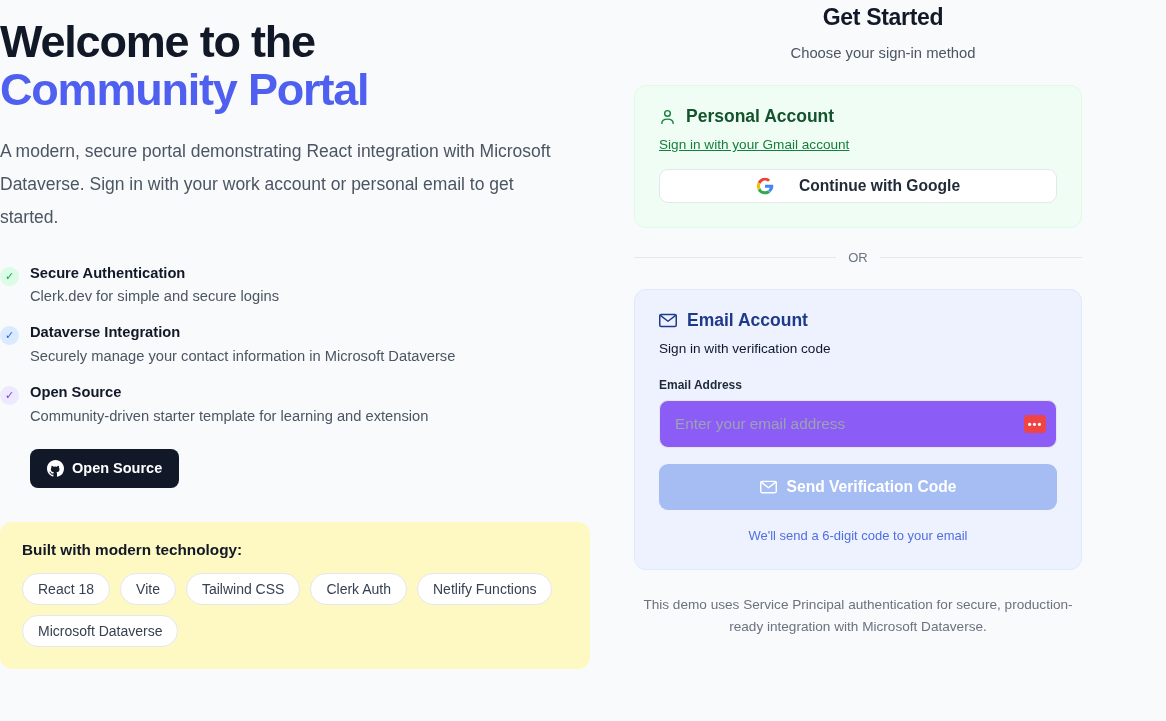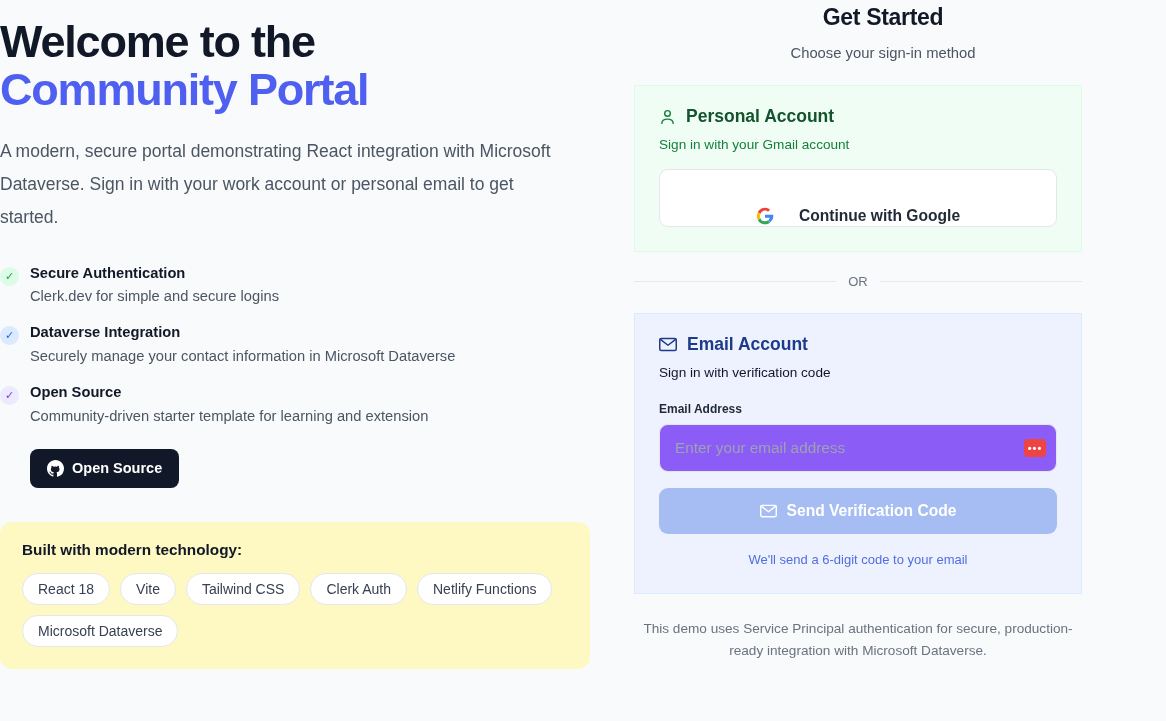--- a/index.html
+++ b/index.html
@@ -136,21 +136,21 @@
   }
   .sub {
     text-align: center;
     font-size: 14.8px;
     color: #4b5563;
     margin: 14px 0 0 0;
   }
 
   .panel {
     margin: 24px 0 16px 0;
-    border-radius: 0;
+    border-radius: 12px;
     padding: 20px 24px 24px 24px;
     width: 448px;
     margin-left: 34px;
   }
   .panel.personal {
     background: #f0fdf4;
     border: 1px solid #dcfce7;
   }
   .panel.email {
     background: #eef2ff;
@@ -163,31 +163,31 @@
   .panel-title {
     font-size: 17.5px;
     font-weight: bold;
   }
   .panel.personal .panel-title { color: #14532d; }
   .panel.email .panel-title { color: #1e3a8a; }
   .panel-sub {
     font-size: 13.6px;
     margin: 10px 0 0 0;
   }
-  .panel.personal .panel-sub { color: #15803d; }
+  .panel.personal .panel-sub { color: #15803d; text-decoration: underline; }
   .panel.email .panel-sub { color: #0f172a; }
 
   .google-btn {
     margin-top: 17px;
     width: 100%;
     background: #ffffff;
     border: 1px solid #e5e7eb;
     border-radius: 9px;
-    height: 58px;
-    display: flex; align-items: flex-end; justify-content: center;
+    height: 34px;
+    display: flex; align-items: center; justify-content: center;
     gap: 25px;
     font-size: 15.6px;
     font-weight: bold;
     color: #1f2937;
     cursor: pointer;
     font-family: "Liberation Sans", sans-serif;
   }
 
   .or-row {
     display: flex; align-items: center;

